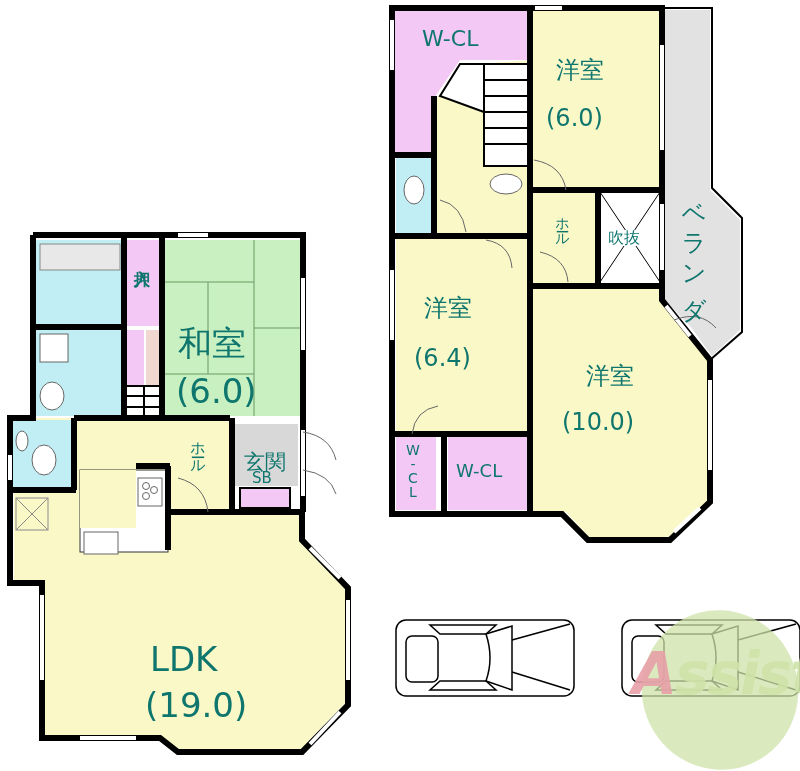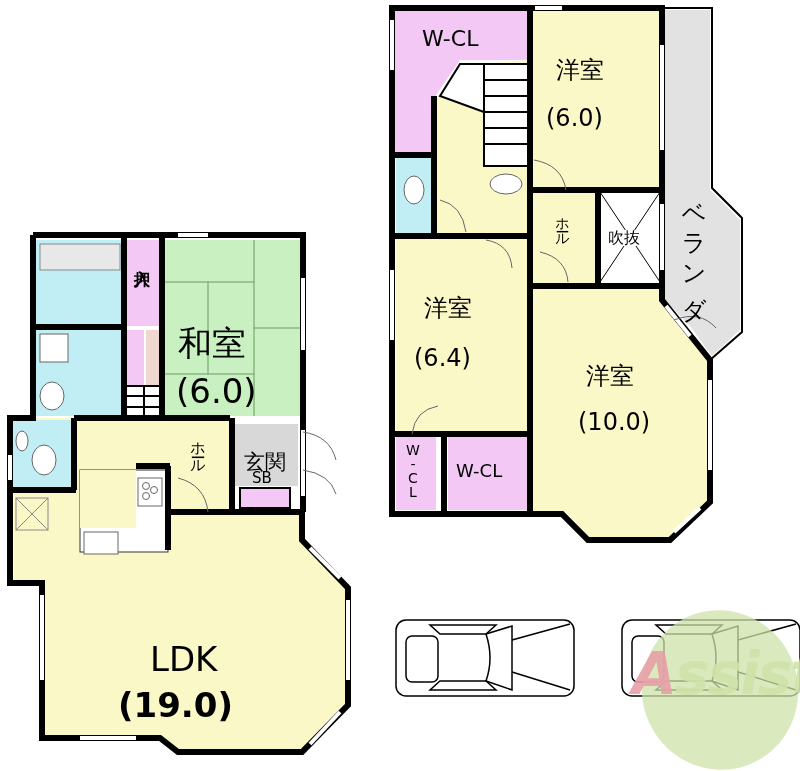--- a/index.html
+++ b/index.html
@@ -1,18 +1,18 @@
 <!DOCTYPE html>
 <html><head>
 <meta charset="utf-8">
 <style>
   html,body{margin:0;padding:0;background:#fff;}
   body{width:800px;height:771px;position:relative;overflow:hidden;font-family:"DejaVu Sans",sans-serif;}
   svg{position:absolute;left:0;top:0;}
-  .lbl{position:absolute;color:#000000;text-align:center;white-space:nowrap;line-height:1;}
+  .lbl{position:absolute;color:#0f766e;text-align:center;white-space:nowrap;line-height:1;}
   .big{font-size:34px;margin-top:40px;}
   .mid{font-size:24px;}
   .sm{font-size:20px;}
   .xs{font-size:15px;}
   .vert{writing-mode:vertical-rl;font-size:16px;}
   .vert-lg{writing-mode:vertical-rl;font-size:24px;letter-spacing:4px;}
   .logo{position:absolute;left:632px;top:640px;font-size:58px;font-weight:bold;font-style:italic;color:#cfe3a8;opacity:.9;letter-spacing:-2px;}
   .logo .a{color:#e8a0a8;}
 </style>
 </head>
@@ -190,28 +190,28 @@
   <ellipse cx="720" cy="690" rx="78" ry="80" transform="rotate(-20 720 690)" fill="#cfe3a8" opacity="0.75"></ellipse>
 </svg>
 
 <div class="lbl big" style="left:178px;top:286px;">和室</div>
 <div class="lbl big" style="left:176px;top:334px;">(6.0)</div>
 <div class="lbl vert" style="left:134px;top:258px;font-weight:bold;">押入</div>
 <div class="lbl vert" style="left:190px;top:432px;font-size:15px;">ホール</div>
 <div class="lbl" style="left:244px;top:452px;font-size:21px;">玄関</div>
 <div class="lbl xs" style="left:252px;top:471px;">SB</div>
 <div class="lbl big" style="left:150px;top:602px;">LDK</div>
-<div class="lbl big" style="left:118px;top:648px;font-weight:bold;">(19.0)</div>
+<div class="lbl big" style="left:145px;top:648px;">(19.0)</div>
 
 <div class="lbl sm" style="left:422px;top:28px;font-size:22px;">W-CL</div>
 <div class="lbl mid" style="left:556px;top:58px;">洋室</div>
 <div class="lbl mid" style="left:546px;top:106px;">(6.0)</div>
 <div class="lbl vert" style="left:556px;top:208px;font-size:14px;">ホール</div>
 <div class="lbl" style="left:608px;top:230px;font-size:16px;background:#fff;">吹抜</div>
 <div class="lbl vert-lg" style="left:682px;top:186px;">ベランダ</div>
 <div class="lbl mid" style="left:424px;top:296px;">洋室</div>
 <div class="lbl mid" style="left:414px;top:346px;">(6.4)</div>
 <div class="lbl mid" style="left:586px;top:364px;">洋室</div>
-<div class="lbl mid" style="left:562px;top:410px;margin-left:16px;">(10.0)</div>
+<div class="lbl mid" style="left:562px;top:410px;">(10.0)</div>
 <div class="lbl" style="left:456px;top:462px;font-size:18px;">W-CL</div>
 <div class="lbl" style="left:406px;top:442px;font-size:14px;writing-mode:vertical-rl;text-orientation:upright;letter-spacing:-2px;">W-CL</div>
 
 <div class="logo"><span class="a">A</span><span>ssist</span></div>
 
 </body></html>

